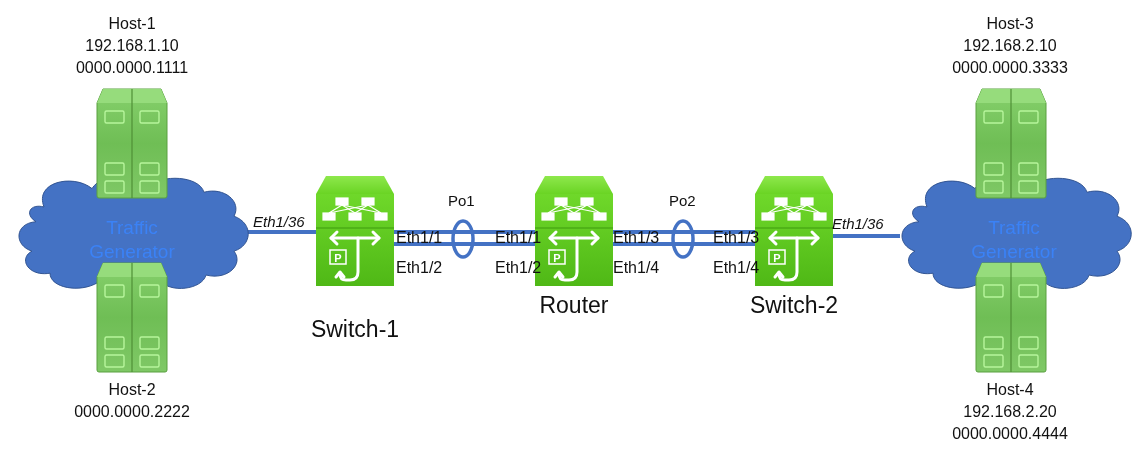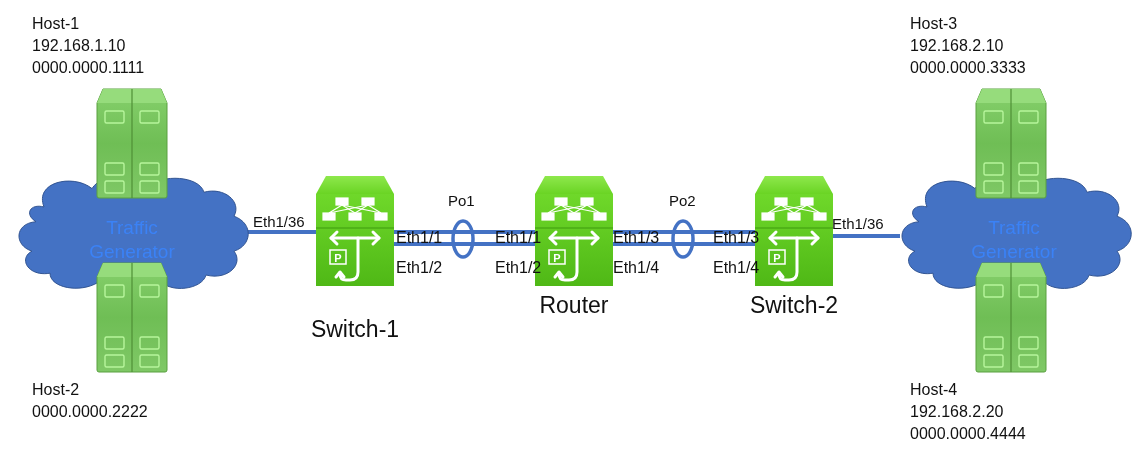--- a/index.html
+++ b/index.html
@@ -1,23 +1,23 @@
 <!DOCTYPE html>
 <html><head>
 <meta charset="utf-8">
 <style>
   html, body { margin: 0; padding: 0; background: #ffffff; }
   body { width: 1132px; height: 464px; position: relative; overflow: hidden;
          font-family: "Liberation Sans", "DejaVu Sans", sans-serif; }
   #diagram { position: absolute; left: 0; top: 0; width: 1132px; height: 464px; }
-  .host-label { position: absolute; width: 200px; text-align: left; font-size: 16px; line-height: 22px; color: #111; }
+  .host-label { position: absolute; width: 200px; text-align: center; font-size: 16px; line-height: 22px; color: #111; }
   .host-label div { white-space: nowrap; }
   .dev-label { position: absolute; width: 160px; text-align: center; font-size: 23px; color: #111; }
   .port { position: absolute; font-size: 16px; color: #111; white-space: nowrap; margin-top: 13px; }
-  .port-big { position: absolute; font-size: 15px; color: #111; white-space: nowrap; }
+  .port-big { position: absolute; font-size: 15px; color: #111; white-space: nowrap; font-style: italic; }
   .po-label { position: absolute; font-size: 15px; color: #111; }
   .cloud-text { position: absolute; width: 160px; text-align: center; color: #3b82f6; font-size: 19px; line-height: 24px; margin-top: 10px; }
 </style>
 </head>
 <body>
 
 <svg id="diagram" width="1132" height="464" viewBox="0 0 1132 464" xmlns="http://www.w3.org/2000/svg">
   <defs>
     <linearGradient id="srvGrad" x1="0" y1="0" x2="0" y2="1">
       <stop offset="0" stop-color="#86d06c"></stop>

